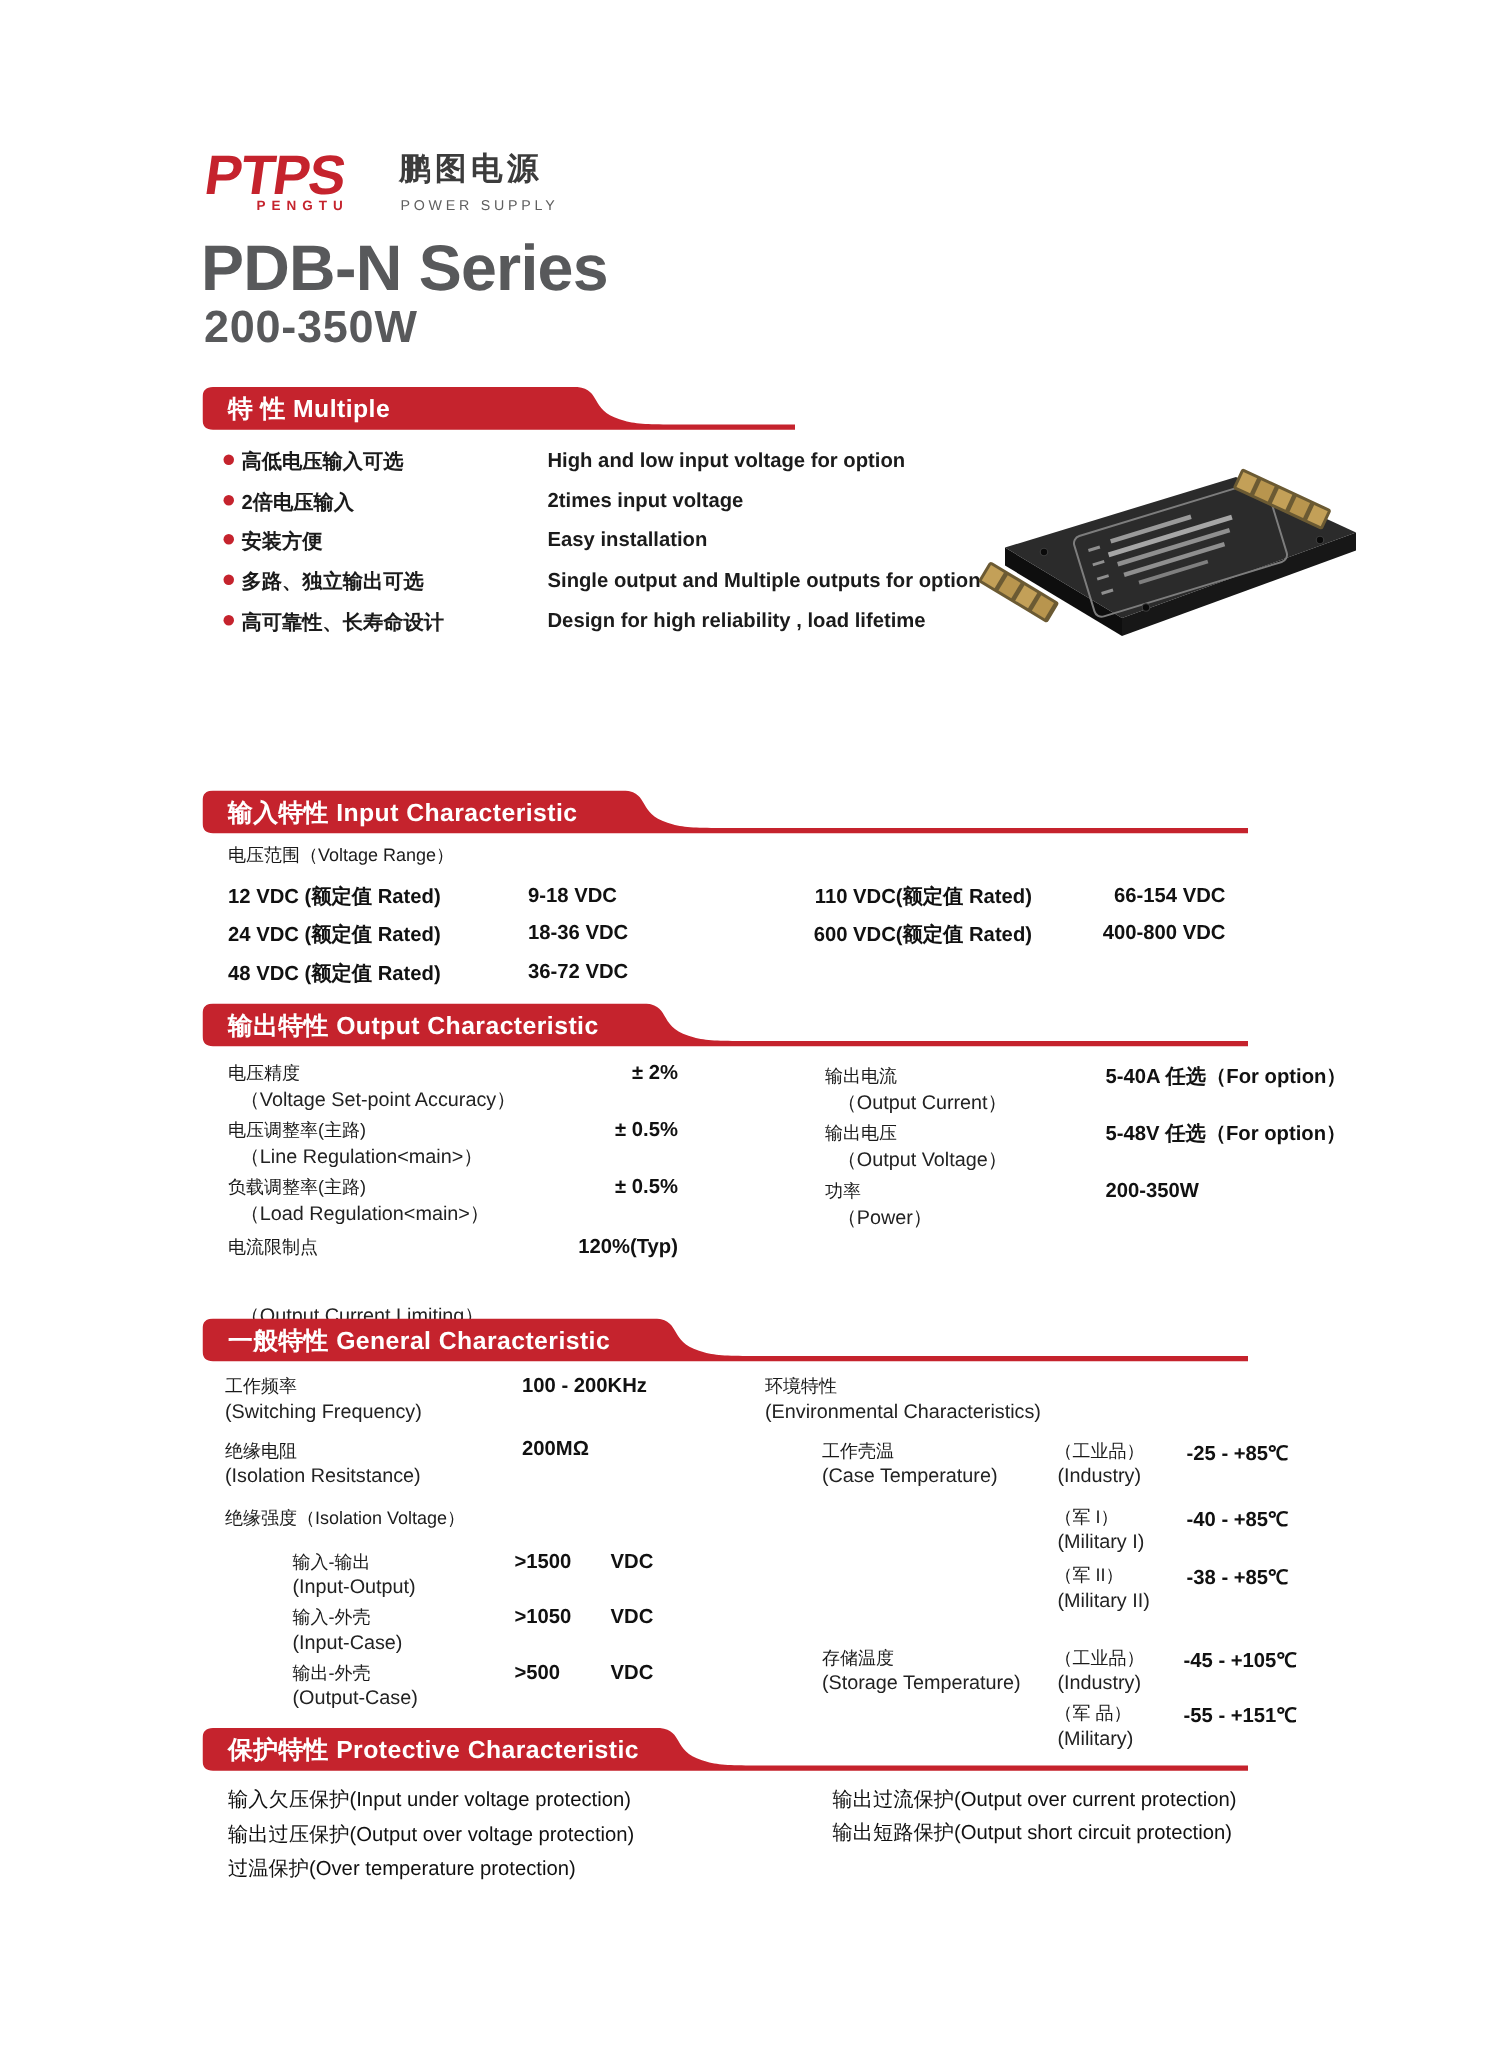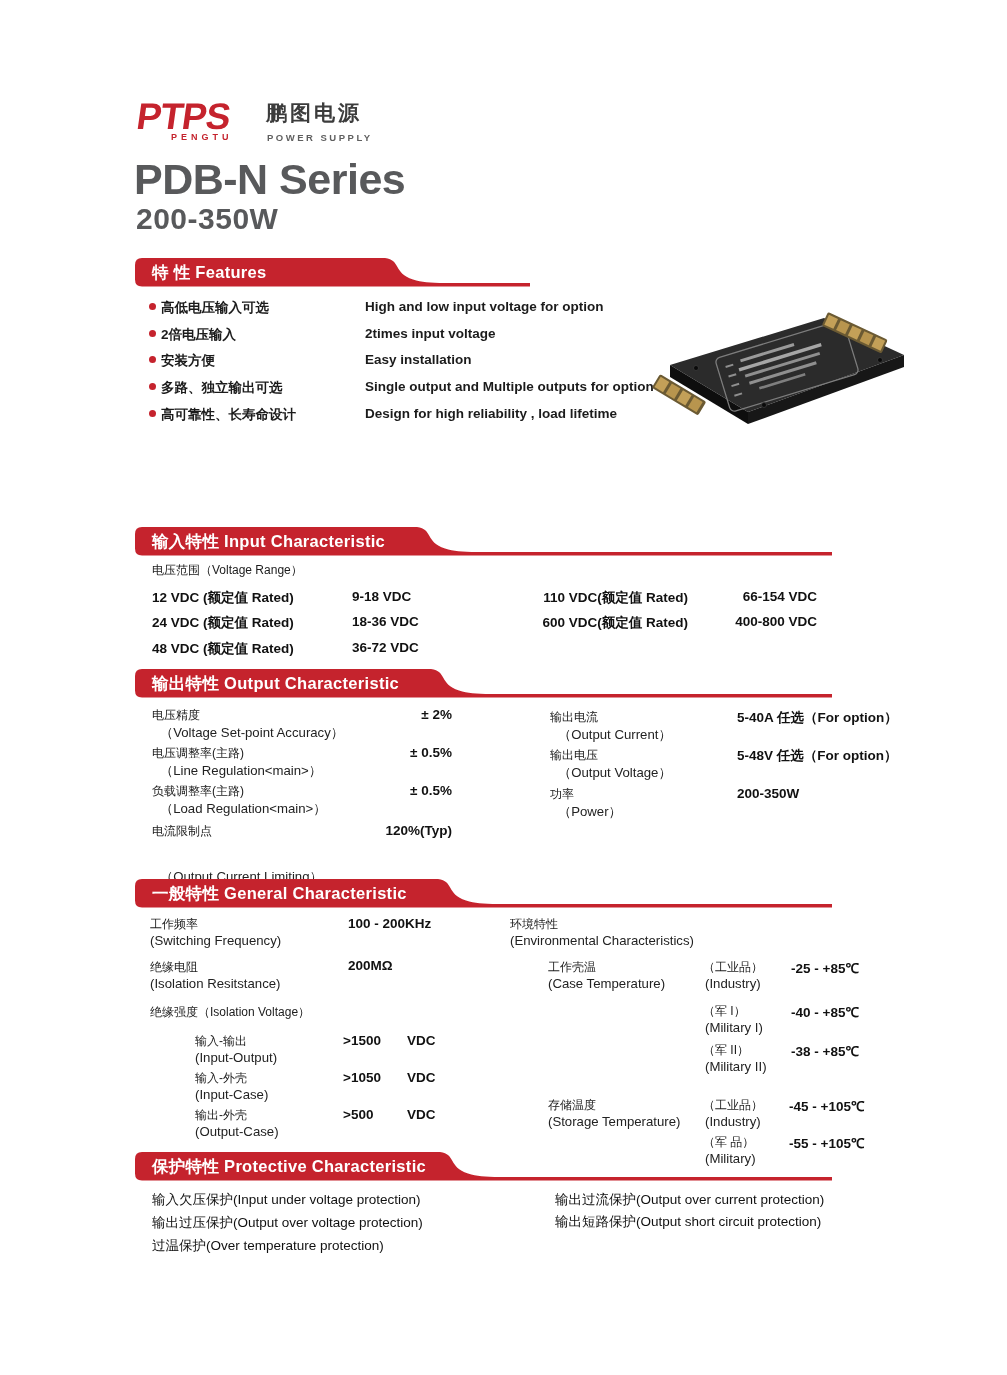--- a/index.html
+++ b/index.html
@@ -6,21 +6,21 @@
   body{ margin:0; background:#ffffff; }
   .page{ position:relative; width:1007px; height:1375px; background:#fff; overflow:hidden;
          font-family:"Liberation Sans", sans-serif; color:var(--ink); }
   .abs{ position:absolute; }
 
   
   .logo-ptps{ font-weight:700; font-size:37px; color:var(--accent); transform:skewX(-8deg);
               letter-spacing:-1px; line-height:1; }
   .logo-pengtu{ font-size:9px; font-weight:700; color:var(--accent); letter-spacing:4px; }
   .logo-cn{ font-size:21px; font-weight:700; color:#3c3c3c; letter-spacing:3px; line-height:1; }
-  .logo-ps{ font-size:9.5px; font-weight:700; color:#5f5f5f; letter-spacing:2.5px; }
+  .logo-ps{ font-size:9.5px; font-weight:400; color:#5f5f5f; letter-spacing:2.5px; }
 
   .series-title{ font-size:43px; font-weight:700; color:var(--titlegray); letter-spacing:-0.5px; line-height:1; }
   .series-power{ font-size:30px; font-weight:700; color:var(--titlegray); letter-spacing:0.5px; line-height:1; }
 
   
   .banner{ position:absolute; height:29px; }
   .banner svg{ position:absolute; left:0; top:0; display:block; }
   .banner-text{ position:absolute; left:17px; top:4px; color:#fff; font-weight:700;
                 font-size:16.5px; letter-spacing:0.3px; white-space:nowrap; }
 
@@ -48,21 +48,21 @@
     <div class="abs logo-ps" style="left:132px;top:36px">POWER SUPPLY</div>
   </div>
 
   <div class="abs series-title" style="left:134px;top:158px">PDB-N Series</div>
   <div class="abs series-power" style="left:136px;top:204px">200-350W</div>
 
   <div class="banner" style="left:135px;top:258px;width:395px">
     <svg width="395" height="29">
       <path d="M7 0 H250 C266 2 258 15 278 21.5 C287 24.5 294 24.8 310 25 L395 25 L395 28.5 L7 28.5 Q0 28.5 0 21.5 L0 7 Q0 0 7 0 Z" style="fill:var(--accent)"></path>
     </svg>
-    <span class="banner-text">特 性 Features</span>
+    <span class="banner-text">特 性 Multiple</span>
   </div>
 
   <div class="abs" style="left:135px;top:299px;width:560px;height:135px">
     <div class="abs" style="top:0px;width:560px">
       <span class="bullet" style="left:14px;top:4px"></span>
       <span class="feat-cn">高低电压输入可选</span>
       <span class="feat-en">High and low input voltage for option</span>
     </div>
     <div class="abs" style="top:27px;width:560px">
       <span class="bullet" style="left:14px;top:4px"></span>
@@ -231,21 +231,21 @@
 
   <div class="abs lbl" style="left:548px;top:1097px">存储温度</div>
   <div class="abs sub" style="left:548px;top:1114px">(Storage Temperature)</div>
 
   <div class="abs lbl" style="left:703px;top:1097px">（工业品）</div>
   <div class="abs sub" style="left:705px;top:1114px">(Industry)</div>
   <div class="abs val" style="left:789px;top:1097px">-45 - +105℃</div>
 
   <div class="abs lbl" style="left:703px;top:1134px">（军 品）</div>
   <div class="abs sub" style="left:705px;top:1151px">(Military)</div>
-  <div class="abs val" style="left:789px;top:1134px">-55 - +105℃</div>
+  <div class="abs val" style="left:789px;top:1134px">-55 - +151℃</div>
 
   <div class="banner" style="left:135px;top:1152px;width:697px">
     <svg width="697" height="29">
       <path d="M7 0 H305 C321 2 313 15 333 21.5 C342 24.5 349 24.8 365 25 L697 25 L697 28.5 L7 28.5 Q0 28.5 0 21.5 L0 7 Q0 0 7 0 Z" style="fill:var(--accent)"></path>
     </svg>
     <span class="banner-text">保护特性  Protective Characteristic</span>
   </div>
 
   <div class="abs prot" style="left:152px;top:1191px">输入欠压保护(Input under voltage protection)</div>
   <div class="abs prot" style="left:152px;top:1214px">输出过压保护(Output over voltage protection)</div>

